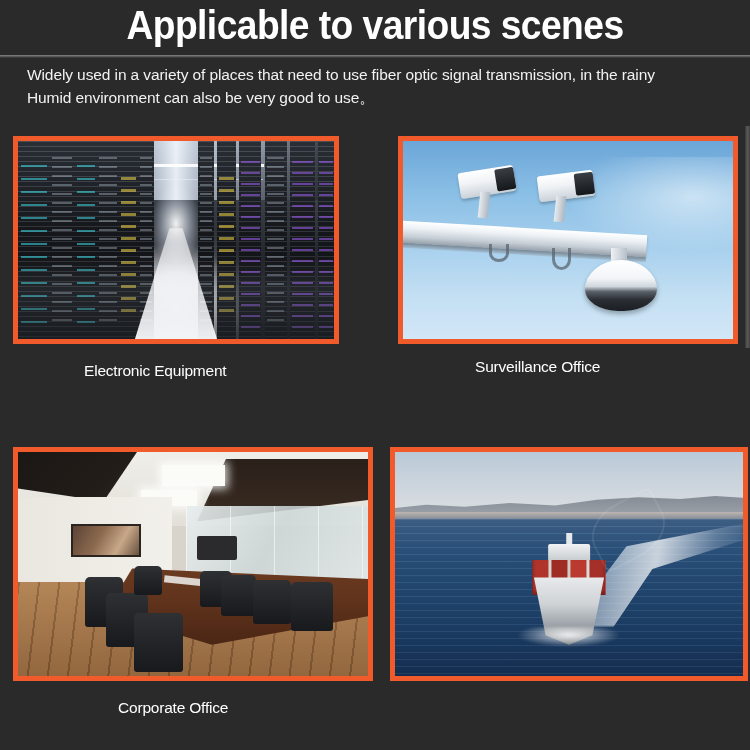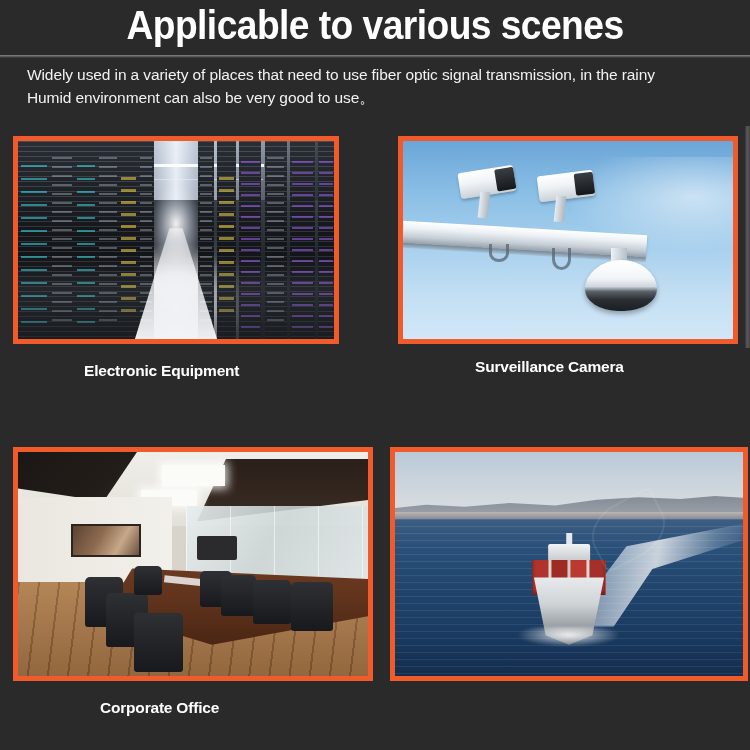--- a/index.html
+++ b/index.html
@@ -63,37 +63,37 @@
     overflow:hidden;
     background:#111;
   }
 
   .photo { position:absolute; inset:0; overflow:hidden; }
 
   .caption {
     position:absolute;
     color:#ffffff;
     font-size:15.5px;
-    font-weight:bold;
+    font-weight:normal;
     letter-spacing:-0.2px;
     white-space:nowrap;
   }
 
   
   #card-electronic        { left:13px;  top:136px; }
   #card-electronic  .card-frame { width:326px; height:208px; }
   #cap-electronic         { left:84px;  top:362px; }
 
   #card-surveillance      { left:398px; top:136px; }
   #card-surveillance .card-frame { width:340px; height:208px; }
   #cap-surveillance       { left:475px; top:358px; }
 
   #card-office            { left:13px;  top:447px; }
   #card-office .card-frame { width:360px; height:234px; }
-  #cap-office             { left:100px; top:699px;text-align:right; }
+  #cap-office             { left:118px; top:699px;text-align:right; }
 
   #card-navigation        { left:390px; top:447px; }
   #card-navigation .card-frame { width:358px; height:234px; }
   #cap-navigation         { left:468px; top:699px; }
 
   .edge-strip {
     position:absolute;
     right:0; top:126px;
     width:5px; height:222px;
     background:linear-gradient(to right,#3a3a3a,#6a6a6a 45%,#4a4a4a);
@@ -393,21 +393,21 @@
           <div class="cam-arm" style="left:46%; top:28%; width:3%;  height:13%; transform:rotate(6deg);"></div>
           <div class="cctv-bar"></div>
           <div class="clamp" style="left:26%; top:52%; width:6%; height:9%;"></div>
           <div class="clamp" style="left:45%; top:54%; width:6%; height:11%;"></div>
           <div class="dome-neck" style="left:63%; top:54%; width:5%; height:9%;"></div>
           <div class="dome" style="left:55%; top:60%; width:22%; height:26%;"></div>
         </div>
       </div>
     </div>
   </div>
-  <div class="caption" id="cap-surveillance">Surveillance Camera</div>
+  <div class="caption" id="cap-surveillance">Surveillance Office</div>
 
   <div class="card" id="card-office">
     <div class="card-frame">
       <div class="photo">
         <div class="office">
           <div class="of-ceiling"></div>
           <div class="of-ceiling-dark"></div>
           <div class="of-beam"></div>
           <div class="of-panel" style="left:41%; top:6%;  width:18%; height:9%;"></div>
           <div class="of-panel" style="left:35%; top:17%; width:16%; height:7%;"></div>

